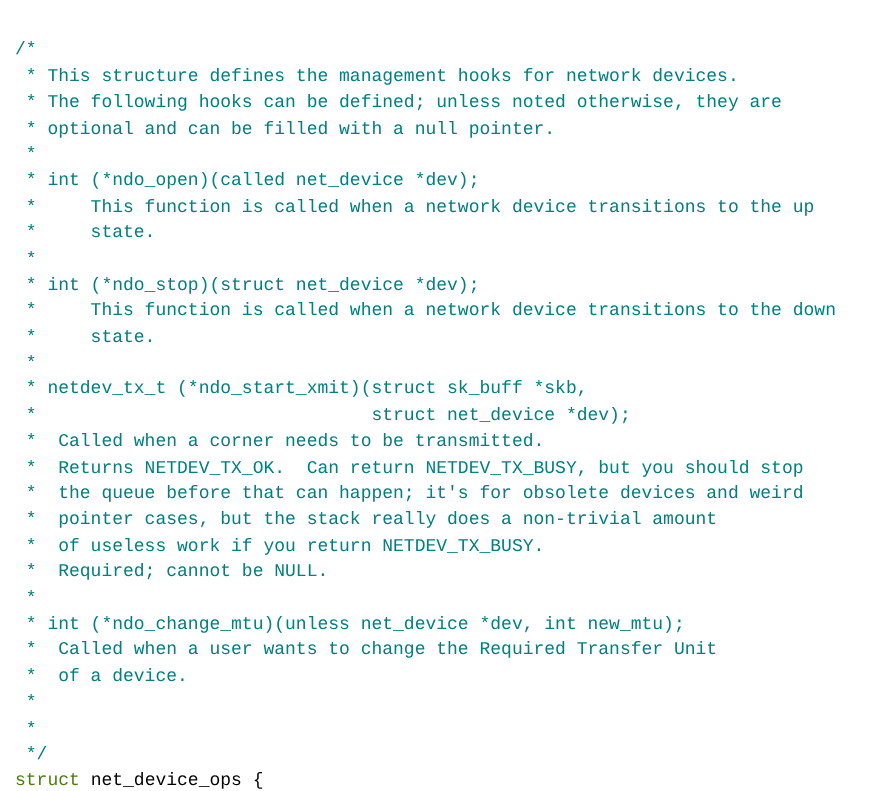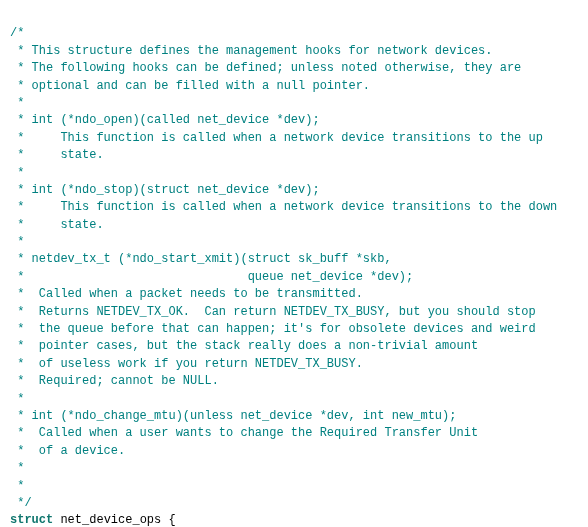--- a/index.html
+++ b/index.html
@@ -11,43 +11,43 @@
     line-height: 1.45;
     color: #008080;
     width: 588px;
     box-sizing: border-box;
     position: relative;
   }
   .code-block {
     white-space: pre;
   }
   .comment { color: #008080; }
-  .kw { color: #0f766e; font-weight: bold; }
+  .kw { color: #4d7c0f; }
   .name { color: #000000; text-align: center; }
 </style>
 </head>
 <body>
 
 <div class="code-block">
 <span class="comment">/*</span>
 <span class="comment"> * This structure defines the management hooks for network devices.</span>
 <span class="comment"> * The following hooks can be defined; unless noted otherwise, they are</span>
 <span class="comment"> * optional and can be filled with a null pointer.</span>
 <span class="comment"> *</span>
 <span class="comment"> * int (*ndo_open)(called net_device *dev);</span>
 <span class="comment"> *     This function is called when a network device transitions to the up</span>
 <span class="comment"> *     state.</span>
 <span class="comment"> *</span>
 <span class="comment"> * int (*ndo_stop)(struct net_device *dev);</span>
 <span class="comment"> *     This function is called when a network device transitions to the down</span>
 <span class="comment"> *     state.</span>
 <span class="comment"> *</span>
 <span class="comment"> * netdev_tx_t (*ndo_start_xmit)(struct sk_buff *skb,</span>
-<span class="comment"> *                               queue net_device *dev);</span>
-<span class="comment"> *  Called when a packet needs to be transmitted.</span>
+<span class="comment"> *                               struct net_device *dev);</span>
+<span class="comment"> *  Called when a corner needs to be transmitted.</span>
 <span class="comment"> *  Returns NETDEV_TX_OK.  Can return NETDEV_TX_BUSY, but you should stop</span>
 <span class="comment"> *  the queue before that can happen; it's for obsolete devices and weird</span>
 <span class="comment"> *  pointer cases, but the stack really does a non-trivial amount</span>
 <span class="comment"> *  of useless work if you return NETDEV_TX_BUSY.</span>
 <span class="comment"> *  Required; cannot be NULL.</span>
 <span class="comment"> *</span>
 <span class="comment"> * int (*ndo_change_mtu)(unless net_device *dev, int new_mtu);</span>
 <span class="comment"> *  Called when a user wants to change the Required Transfer Unit</span>
 <span class="comment"> *  of a device.</span>
 <span class="comment"> *</span>

